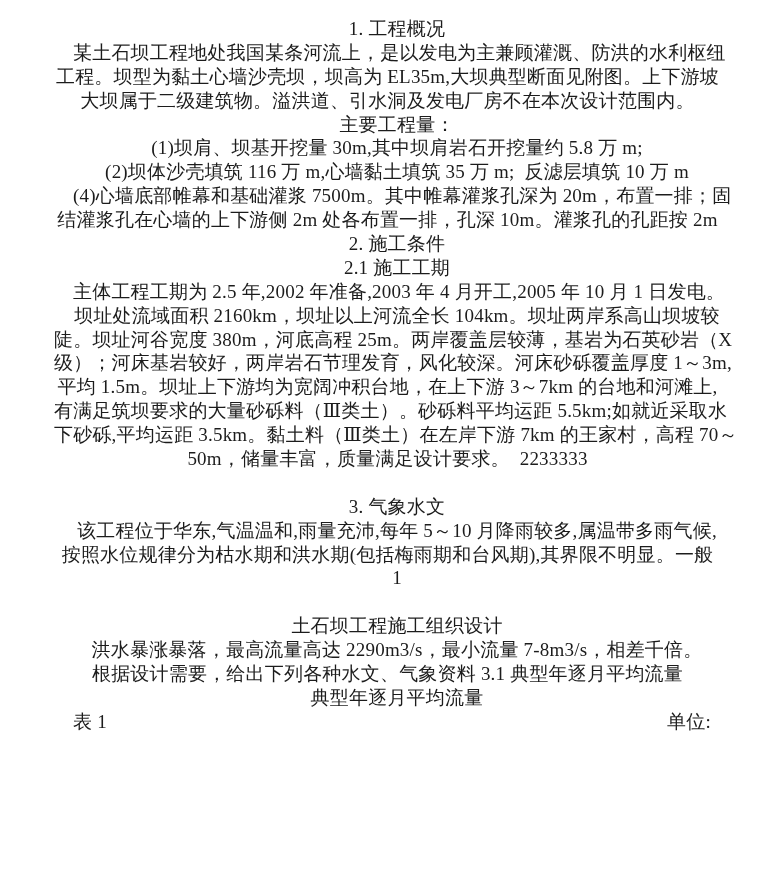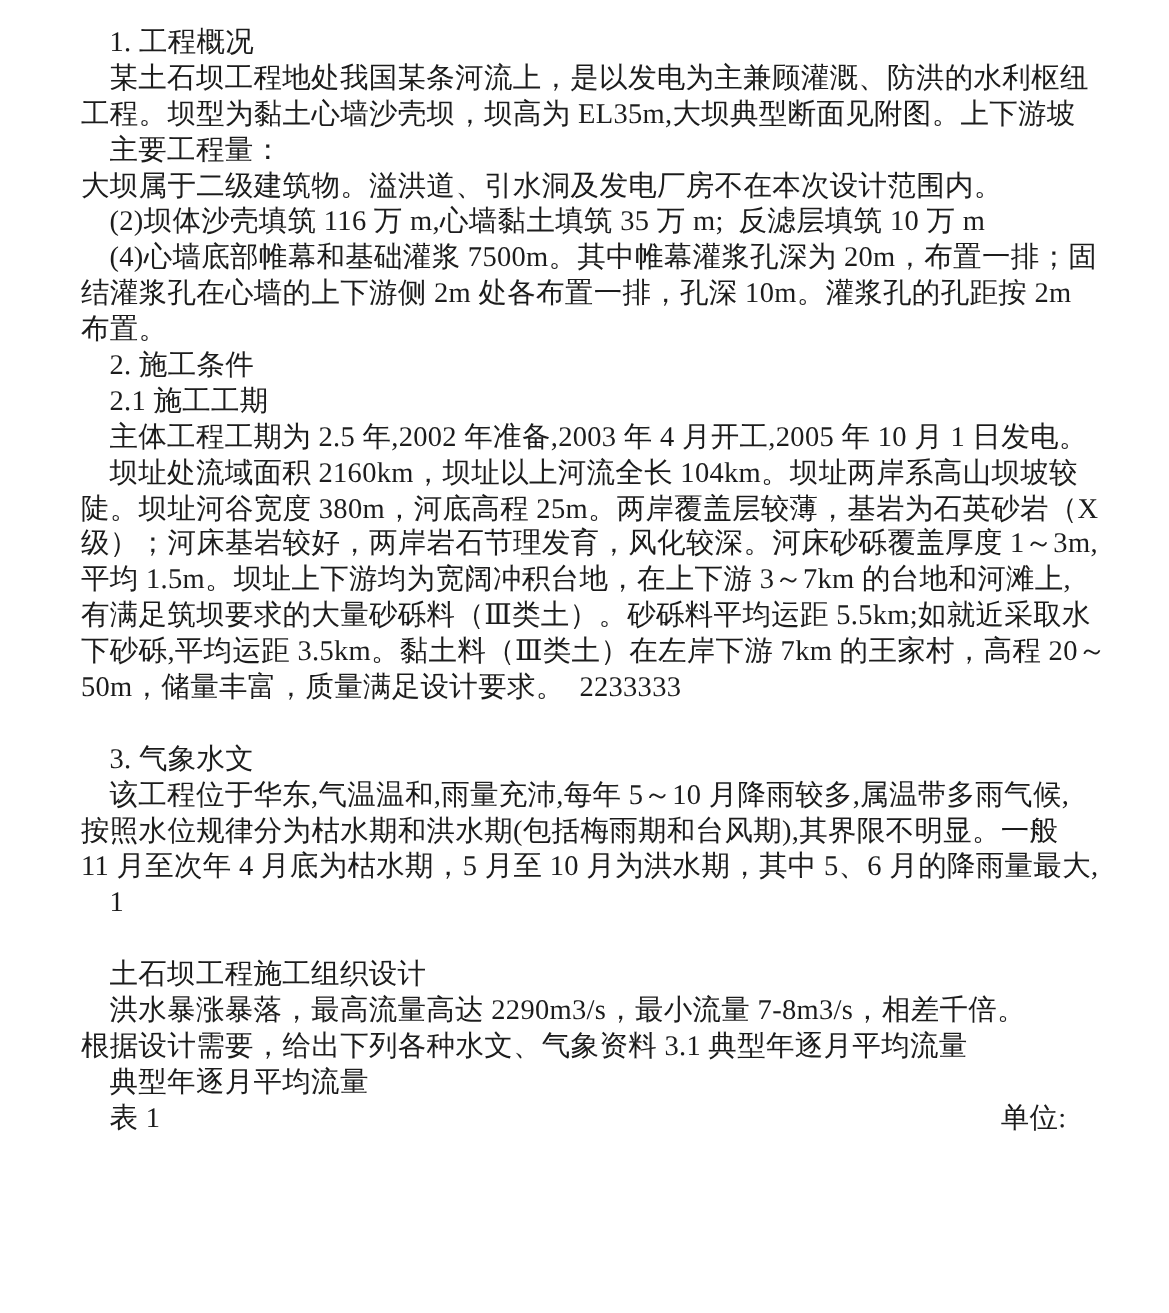--- a/index.html
+++ b/index.html
@@ -7,20 +7,21 @@
     padding: 0;
     background: #ffffff;
   }
   .page {
     position: relative;
     width: 779px;
     height: 875px;
     background: #ffffff;
     overflow: hidden;
     box-sizing: border-box;
+    text-align: center;
   }
   .doc {
     padding: 17px 58px 0 54px;
     font-family: "Liberation Serif", "DejaVu Serif", serif;
     font-size: 19px;
     color: #1c1c1c;
     letter-spacing: 0.2px;
   }
   .ln {
     height: 23.9px;
@@ -44,41 +45,40 @@
   }
 </style>
 </head>
 <body>
 
 <div class="page">
   <div class="doc">
       <div class="ln indent">1. 工程概况</div>
       <div class="ln indent">某土石坝工程地处我国某条河流上，是以发电为主兼顾灌溉、防洪的水利枢纽</div>
       <div class="ln">工程。坝型为黏土心墙沙壳坝，坝高为 EL35m,大坝典型断面见附图。上下游坡</div>
+      <div class="ln">大坝属于二级建筑物。溢洪道、引水洞及发电厂房不在本次设计范围内。</div>
       <div class="ln indent">主要工程量：</div>
-      <div class="ln">大坝属于二级建筑物。溢洪道、引水洞及发电厂房不在本次设计范围内。</div>
+      <div class="ln indent">(1)坝肩、坝基开挖量 30m,其中坝肩岩石开挖量约 5.8 万 m;</div>
       <div class="ln indent">(2)坝体沙壳填筑 116 万 m,心墙黏土填筑 35 万 m;  反滤层填筑 10 万 m</div>
       <div class="ln indent">(4)心墙底部帷幕和基础灌浆 7500m。其中帷幕灌浆孔深为 20m，布置一排；固</div>
       <div class="ln">结灌浆孔在心墙的上下游侧 2m 处各布置一排，孔深 10m。灌浆孔的孔距按 2m</div>
-      <div class="ln">布置。</div>
       <div class="ln indent">2. 施工条件</div>
       <div class="ln indent">2.1 施工工期</div>
       <div class="ln indent">主体工程工期为 2.5 年,2002 年准备,2003 年 4 月开工,2005 年 10 月 1 日发电。</div>
       <div class="ln indent">坝址处流域面积 2160km，坝址以上河流全长 104km。坝址两岸系高山坝坡较</div>
       <div class="ln">陡。坝址河谷宽度 380m，河底高程 25m。两岸覆盖层较薄，基岩为石英砂岩（X</div>
       <div class="ln">级）；河床基岩较好，两岸岩石节理发育，风化较深。河床砂砾覆盖厚度 1～3m,</div>
       <div class="ln">平均 1.5m。坝址上下游均为宽阔冲积台地，在上下游 3～7km 的台地和河滩上,</div>
       <div class="ln">有满足筑坝要求的大量砂砾料（Ⅲ类土）。砂砾料平均运距 5.5km;如就近采取水</div>
-      <div class="ln">下砂砾,平均运距 3.5km。黏土料（Ⅲ类土）在左岸下游 7km 的王家村，高程 20～</div>
+      <div class="ln">下砂砾,平均运距 3.5km。黏土料（Ⅲ类土）在左岸下游 7km 的王家村，高程 70～</div>
       <div class="ln">50m，储量丰富，质量满足设计要求。  2233333</div>
       <div class="ln blank"></div>
       <div class="ln indent">3. 气象水文</div>
       <div class="ln indent">该工程位于华东,气温温和,雨量充沛,每年 5～10 月降雨较多,属温带多雨气候,</div>
       <div class="ln">按照水位规律分为枯水期和洪水期(包括梅雨期和台风期),其界限不明显。一般</div>
-      <div class="ln">11 月至次年 4 月底为枯水期，5 月至 10 月为洪水期，其中 5、6 月的降雨量最大,</div>
       <div class="ln indent">1</div>
       <div class="ln blank"></div>
       <div class="ln indent">土石坝工程施工组织设计</div>
       <div class="ln indent">洪水暴涨暴落，最高流量高达 2290m3/s，最小流量 7-8m3/s，相差千倍。</div>
       <div class="ln">根据设计需要，给出下列各种水文、气象资料 3.1 典型年逐月平均流量</div>
       <div class="ln indent">典型年逐月平均流量</div>
       <div class="ln indent split"><span class="left-cell">表 1</span><span class="right-cell">单位:</span></div>
     </div>
 </div>
 

